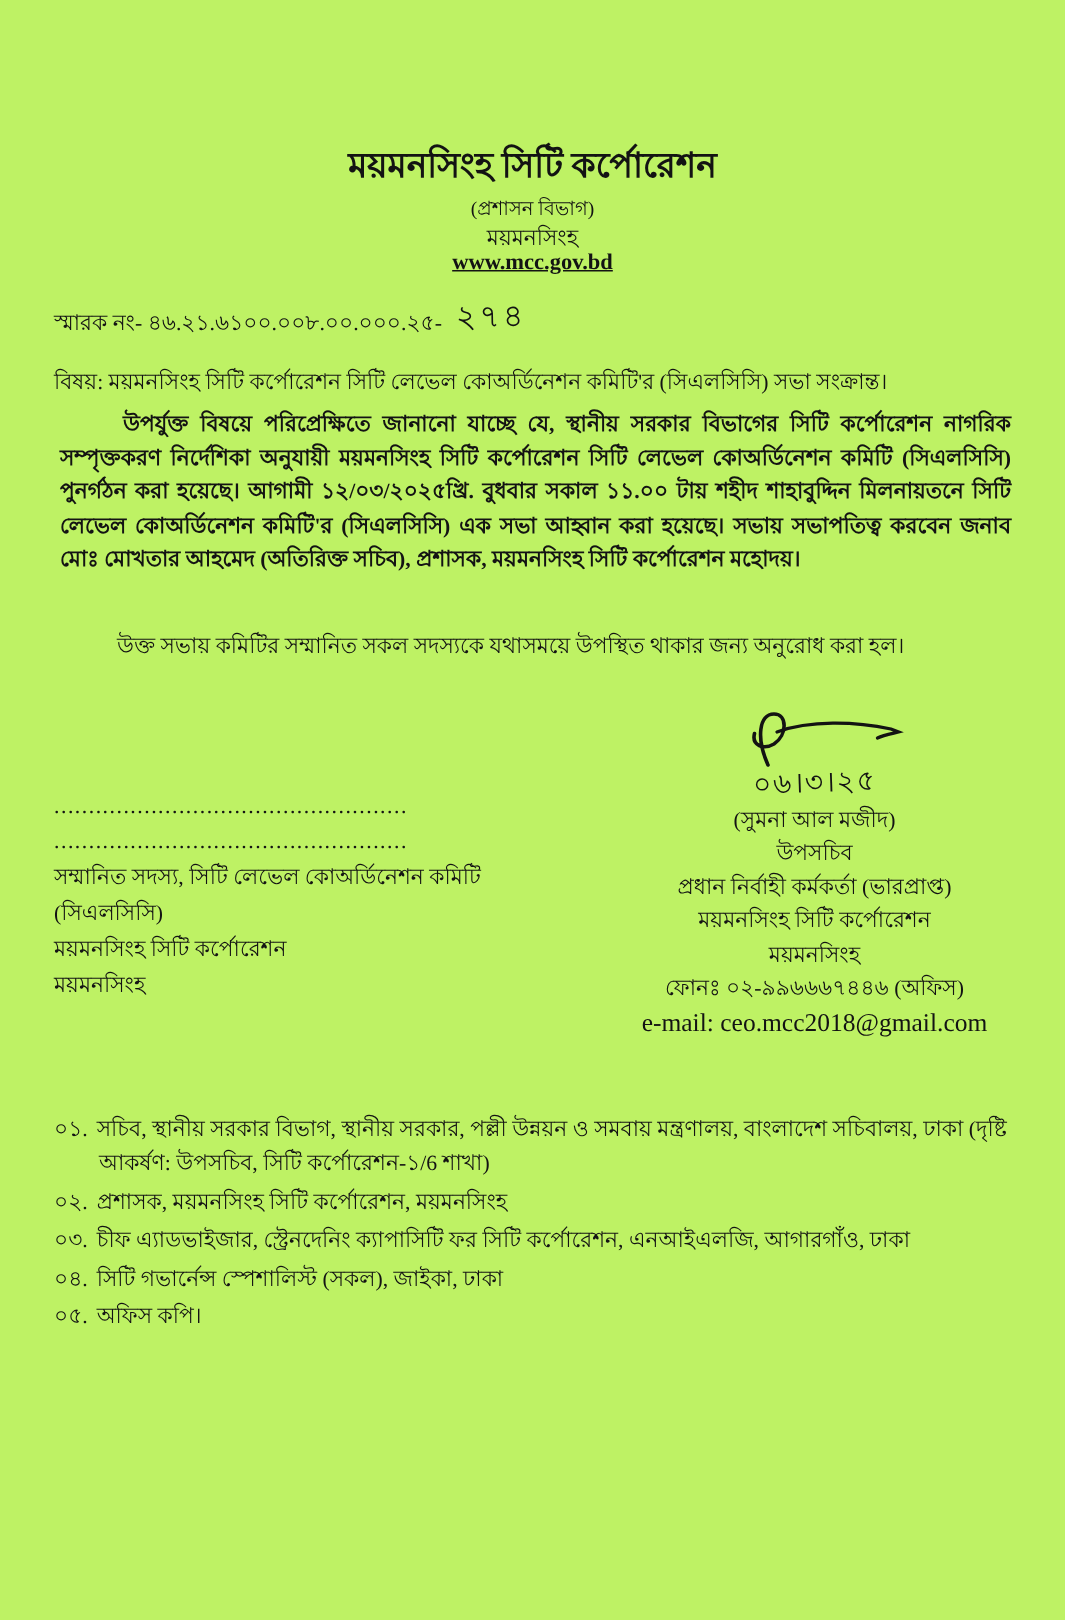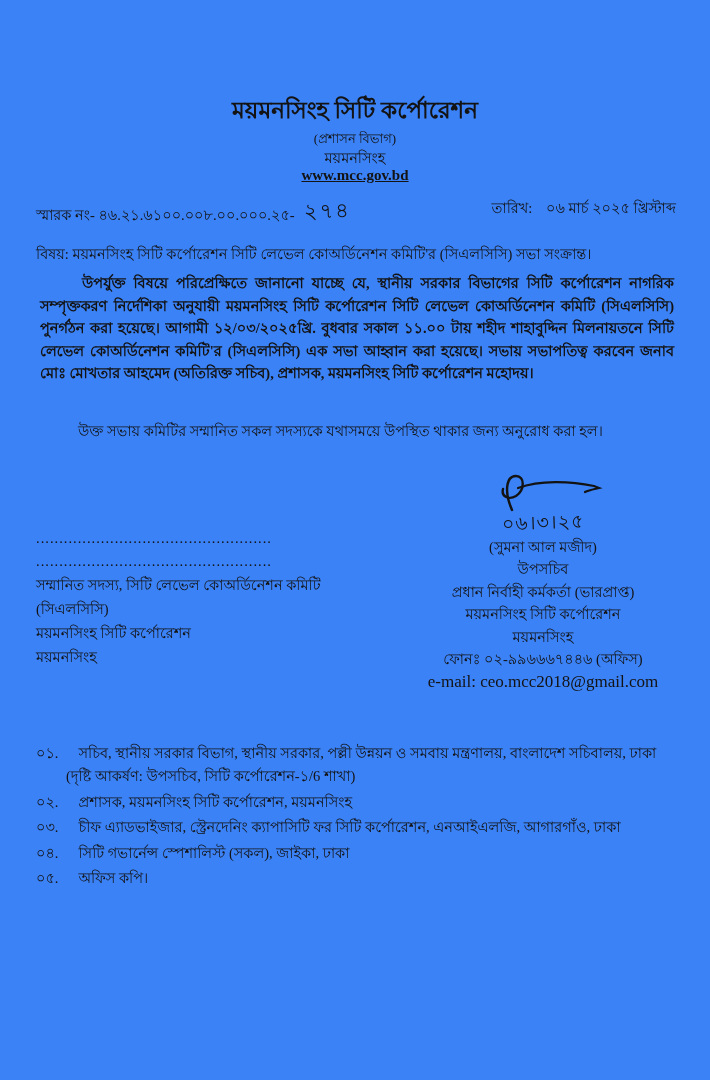--- a/index.html
+++ b/index.html
@@ -5,21 +5,21 @@
   html, body {
     margin: 0;
     padding: 0;
     background: #e8e8e8;
   }
   .page {
     position: relative;
     width: 710px;
     height: 1080px;
     margin: 0 auto;
-    background: #3b82f6;
+    background: #bef264;
     color: #131313;
     font-family: "Liberation Serif", "DejaVu Serif", serif;
     font-size: 14.5px;
     overflow: hidden;
   }
   .abs { position: absolute; }
   .center { text-align: center; }
 
   
   .org-name {
@@ -101,42 +101,38 @@
   .copies-heading { top: 708px; left: 36px; }
   .copies-list {
     top: 742px; left: 36px; right: 30px;
     line-height: 23px;
   }
   .copy-item {
     padding-left: 30px;
     text-indent: -30px;
     margin-bottom: 2.5px;
   }
-  .copy-item .num { margin-right: 20px; text-align: right; }
+  .copy-item .num { margin-right: 6px; text-align: right; }
 </style>
 </head>
 <body>
 
 <div class="page">
 
   <div class="abs center org-name">ময়মনসিংহ সিটি কর্পোরেশন</div>
   <div class="abs center dept-line">(প্রশাসন বিভাগ)</div>
   <div class="abs center city-line">ময়মনসিংহ</div>
   <div class="abs center website-line">
     <span class="website-link">www.mcc.gov.bd</span>
   </div>
 
   <div class="abs memo-row">
     <span class="memo-left">
       <span>স্মারক নং- ৪৬.২১.৬১০০.০০৮.০০.০০০.২৫-</span>
       <span class="handwritten">২৭৪</span>
-    </span>
-    <span class="memo-right">
-      <span class="date-label">তারিখ:</span>
-      <span>০৬ মার্চ ২০২৫ খ্রিস্টাব্দ</span>
     </span>
   </div>
 
   <div class="abs subject-line">বিষয়: ময়মনসিংহ সিটি কর্পোরেশন সিটি লেভেল কোঅর্ডিনেশন কমিটি'র (সিএলসিসি) সভা সংক্রান্ত।</div>
 
   <div class="abs para1">উপর্যুক্ত বিষয়ে পরিপ্রেক্ষিতে জানানো যাচ্ছে যে, স্থানীয় সরকার বিভাগের সিটি কর্পোরেশন নাগরিক সম্পৃক্তকরণ নির্দেশিকা অনুযায়ী ময়মনসিংহ সিটি কর্পোরেশন সিটি লেভেল কোঅর্ডিনেশন কমিটি (সিএলসিসি) পুনর্গঠন করা হয়েছে। আগামী ১২/০৩/২০২৫খ্রি. বুধবার সকাল ১১.০০ টায় শহীদ শাহাবুদ্দিন মিলনায়তনে সিটি লেভেল কোঅর্ডিনেশন কমিটি'র (সিএলসিসি) এক সভা আহ্বান করা হয়েছে। সভায় সভাপতিত্ব করবেন জনাব মোঃ মোখতার আহমেদ (অতিরিক্ত সচিব), প্রশাসক, ময়মনসিংহ সিটি কর্পোরেশন মহোদয়।</div>
   <div class="abs para2">উক্ত সভায় কমিটির সম্মানিত সকল সদস্যকে যথাসময়ে উপস্থিত থাকার জন্য অনুরোধ করা হল।</div>
 
   <div class="abs sig-block">
     <div class="sig-flourish">

